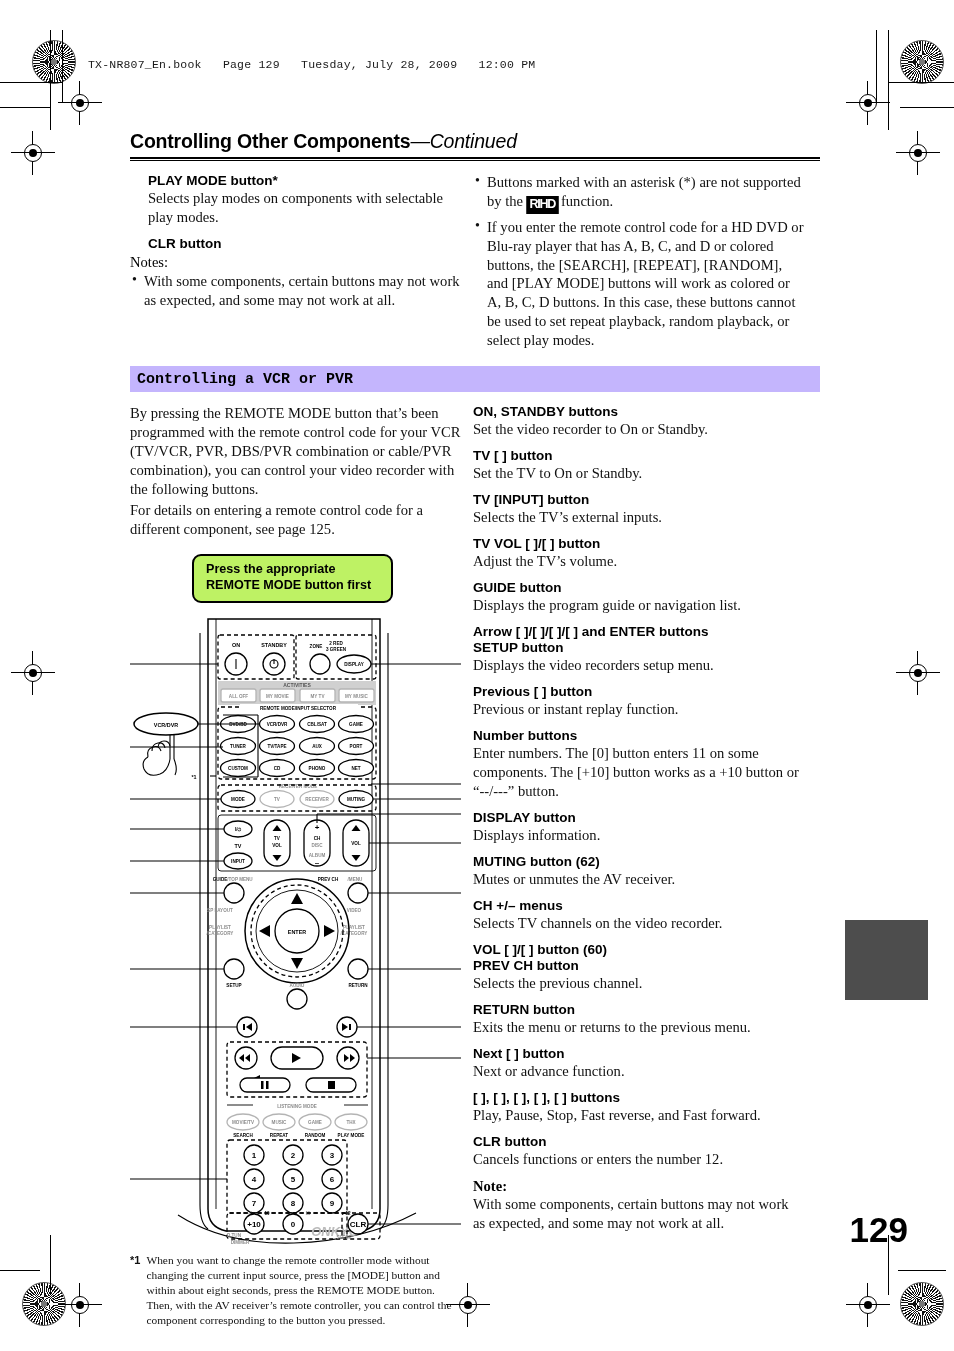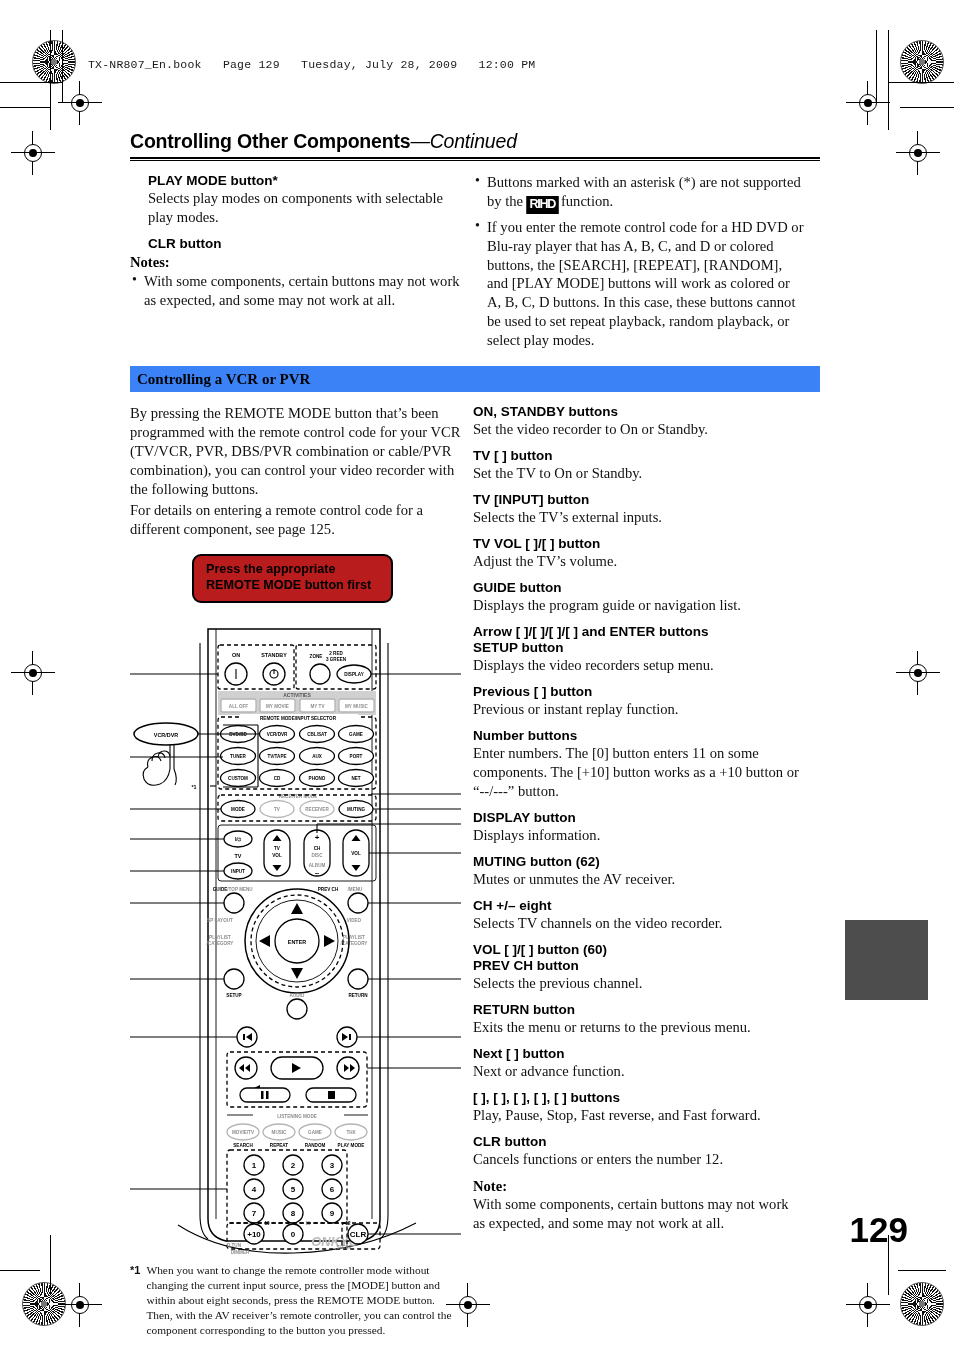--- a/index.html
+++ b/index.html
@@ -70,21 +70,21 @@
     font-size:13.5px; font-weight:bold; margin:0 0 1px 0; color:#000;
   }
   h4.btn-head.indent { margin-left:18px; }
   p.desc {
     font-size:14.6px; line-height:1.30; margin:0 0 9px 0; color:#111;
   }
   p.desc.indent { margin-left:18px; }
   p.plain { font-size:14.6px; line-height:1.30; margin:0 0 2px 0; color:#111; }
 
   .notes-label {
-    font-size:14.6px; font-weight:bold; margin:3px 0 1px 0;
+    font-size:14.6px; font-weight:normal; margin:3px 0 1px 0;
     font-family:"Liberation Serif", serif;
   }
   ul.bullets { list-style:none; margin:0; padding:0; }
   ul.bullets li {
     font-size:14.6px; line-height:1.30; color:#111;
     padding-left:14px; position:relative; margin-bottom:4px;
   }
   ul.bullets li::before {
     content:"\2022"; position:absolute; left:2px; top:-1px; font-size:14px;
   }
@@ -92,33 +92,33 @@
   
   .rihd {
     display:inline-block; vertical-align:-2px;
     font-family:"Liberation Sans", sans-serif;
     font-weight:bold; font-size:12px; letter-spacing:-1.2px;
     background:#000; color:#fff; padding:1px 3px 1px 3px;
     transform:scaleX(1.05);
   }
 
   .section-bar {
-    margin-top:12px; background:#3b82f6; height:26px;
+    margin-top:12px; background:#c4b5fd; height:26px;
     display:flex; align-items:center; padding-left:7px;
-    font-family:Liberation Serif, serif;
+    font-family:Liberation Mono, monospace;
     font-size:15px; font-weight:bold; color:#000;
   }
 
   
   .callout {
     border:2.4px solid #000; border-radius:9px;
-    padding:6px 12px 7px 12px; width:201px; margin:15px 0 16px 62px;
+    padding:6px 12px 7px 12px; width:201px; margin:15px 0 6px 62px;
     font-family:"Liberation Sans", sans-serif;
     font-size:12.6px; font-weight:bold; line-height:1.25; color:#000;
-    background:#b91c1c; position:relative; z-index:6;
+    background:#bef264; position:relative; z-index:6;
   }
 
   
   .remote-wrap { position:relative; width:331px; height:640px; margin-top:2px; }
   svg.remote { position:absolute; left:0; top:0; }
 
   .footnote {
     margin-top:4px; font-size:11.4px; line-height:1.32; color:#111;
     display:flex; gap:6px;
   }
@@ -585,21 +585,21 @@
 
         <h4 class="btn-head">Number buttons</h4>
         <p class="desc">Enter numbers. The [0] button enters 11 on some components. The [+10] button works as a +10 button or “--/---” button.</p>
 
         <h4 class="btn-head">DISPLAY button</h4>
         <p class="desc">Displays information.</p>
 
         <h4 class="btn-head">MUTING button (62)</h4>
         <p class="desc">Mutes or unmutes the AV receiver.</p>
 
-        <h4 class="btn-head">CH +/– eight</h4>
+        <h4 class="btn-head">CH +/– menus</h4>
         <p class="desc">Selects TV channels on the video recorder.</p>
 
         <h4 class="btn-head">VOL [   ]/[   ] button (60)</h4>
 
         <h4 class="btn-head">PREV CH button</h4>
         <p class="desc">Selects the previous channel.</p>
 
         <h4 class="btn-head">RETURN button</h4>
         <p class="desc">Exits the menu or returns to the previous menu.</p>
 

